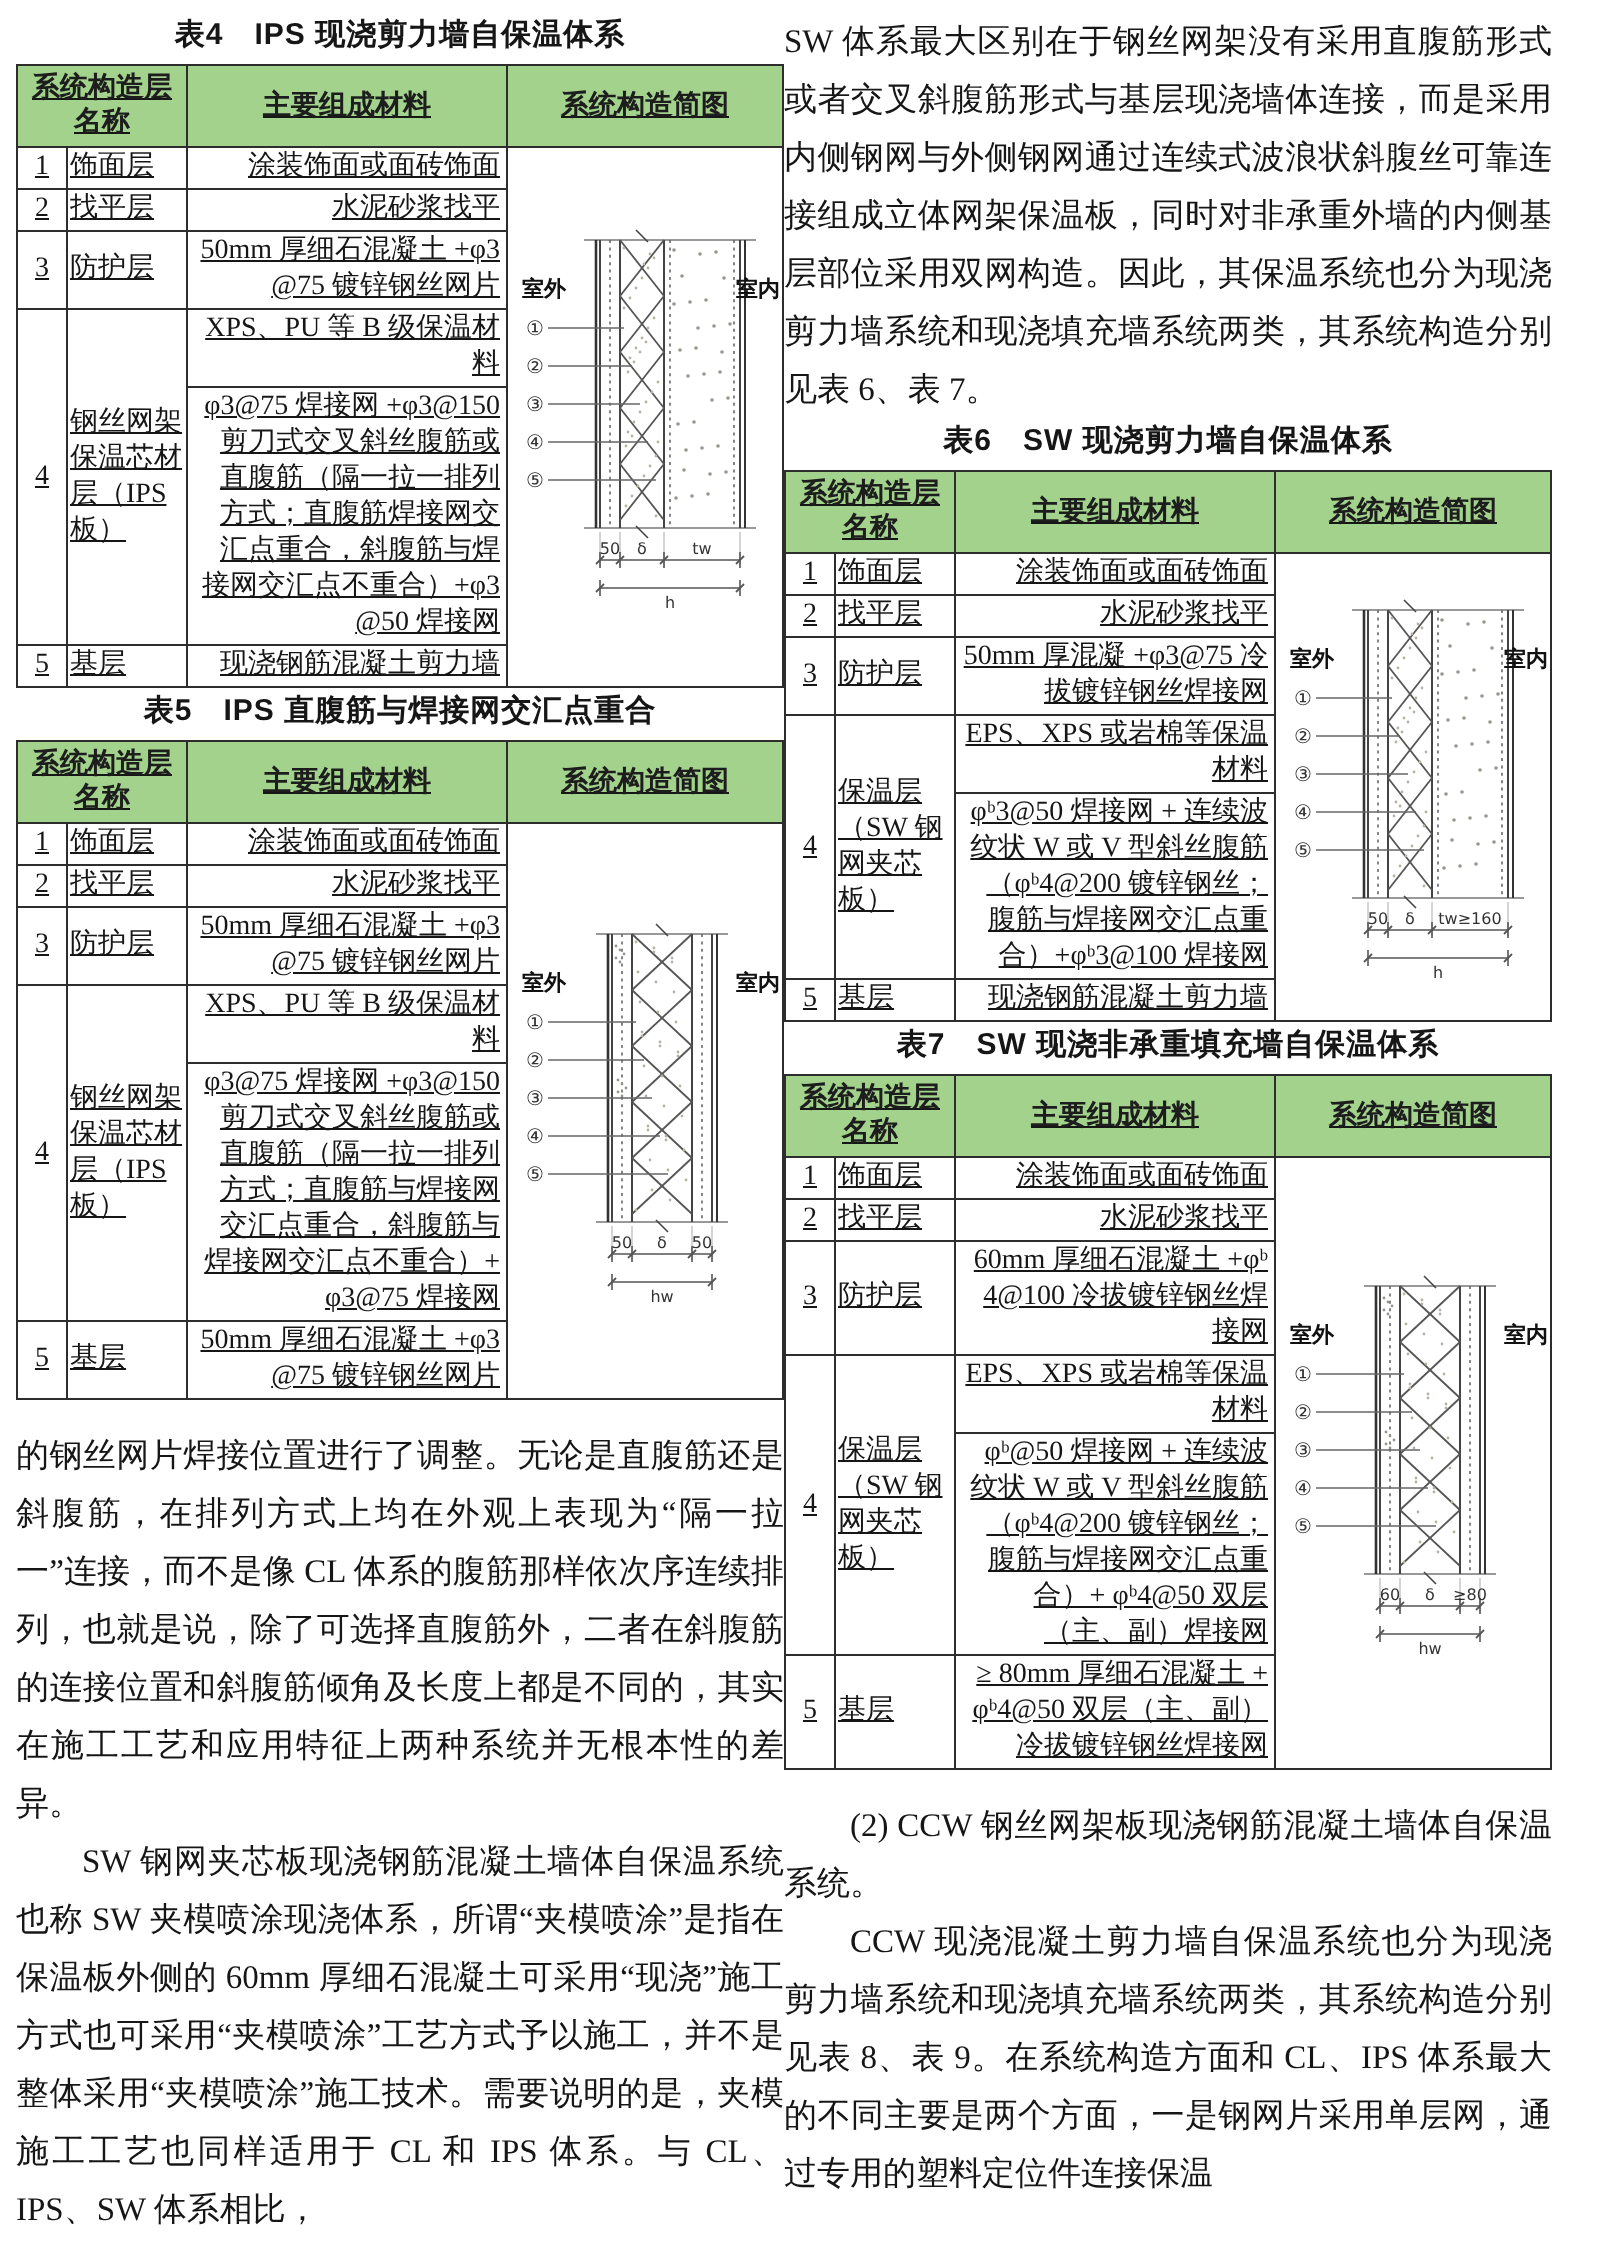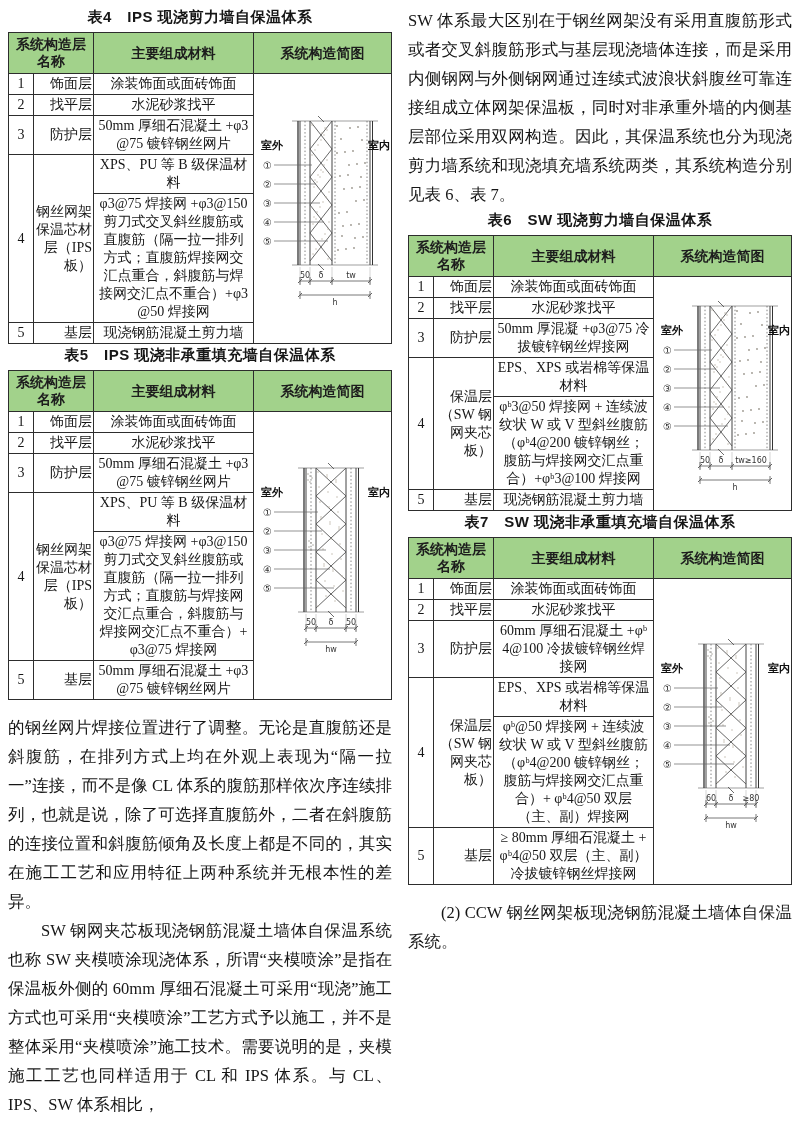--- a/index.html
+++ b/index.html
@@ -1,32 +1,32 @@
 <!DOCTYPE html>
 <html><head>
 <meta charset="utf-8">
 <style>
   html,body{margin:0;padding:0;background:#ffffff;}
   body{width:800px;height:1133px;overflow:hidden;
        font-family:"Liberation Serif","DejaVu Serif",serif;color:#161616;}
   .page{box-sizing:border-box;width:800px;height:1133px;padding:6px 8px 0 8px;
-        display:grid;grid-template-columns:384px 384px;column-gap:16px;overflow:hidden;}
+        display:grid;grid-template-columns:384px 384px;overflow:hidden;}
   .col{min-width:0;}
   .table-block{}
   .col .table-block:first-child{margin-top:0;}
   .tbl-title{font-family:"Liberation Sans","DejaVu Sans",sans-serif;font-weight:bold;
              font-size:15px;text-align:center;margin:2px 0 5px 0;letter-spacing:.5px;}
-  table.ctable{border-collapse:collapse;width:100%;table-layout:fixed;}
+  table.ctable{border-collapse:collapse;width:100%;table-layout:fixed;text-decoration:underline;}
   .ctable th,.ctable td{border:1px solid #2d2d2d;padding:1px 3px;
              font-size:14px;line-height:18px;vertical-align:middle;word-break:break-all;}
   .ctable th{background:#a2d28b;font-weight:bold;font-size:14px;line-height:17px;
              padding:3px 1px;text-align:center;color:#1d1d1d;}
   td.c-no{text-align:center;}
-  td.c-name{text-align:right;padding:1px 1px;}
-  td.c-mat{text-align:center;}
+  td.c-name{text-align:left;padding:1px 1px;}
+  td.c-mat{text-align:right;}
   td.c-diag{text-align:right;vertical-align:middle;padding:2px 0;}
   .text-block{margin-top:13px;}
   .text-block p{margin:0;font-size:16.5px;line-height:29px;text-align:justify;}
   .text-block p.indent{text-indent:2em;}
   
   .dlab{font:bold 11px "Liberation Sans","DejaVu Sans",sans-serif;fill:#111;}
   .dnum{font:10px "DejaVu Sans",sans-serif;fill:#333;}
   .ddim{font:8px "DejaVu Sans",sans-serif;fill:#333;}
 </style>
 </head>
@@ -197,21 +197,21 @@
             </tr>
             <tr>
               <td class="c-no">5</td>
               <td class="c-name">基层</td>
               <td class="c-mat">现浇钢筋混凝土剪力墙</td>
             </tr>
           </tbody>
         </table>
       </section>
     <section class="table-block">
-        <div class="tbl-title">表5　IPS 现浇非承重填充墙自保温体系</div>
+        <div class="tbl-title">表5　IPS 直腹筋与焊接网交汇点重合</div>
         <table class="ctable">
           <colgroup>
             <col style="width:25px">
             <col style="width:60px">
             <col style="width:160px">
             <col>
           </colgroup>
           <tbody>
             <tr>
               <th colspan="2">系统构造层名称</th>
@@ -672,15 +672,16 @@
             <tr>
               <td class="c-no">5</td>
               <td class="c-name">基层</td>
               <td class="c-mat">≥ 80mm 厚细石混凝土 + φᵇ4@50 双层（主、副）冷拔镀锌钢丝焊接网</td>
             </tr>
           </tbody>
         </table>
       </section>
     <div class="text-block">
         <p class="indent">(2) CCW 钢丝网架板现浇钢筋混凝土墙体自保温系统。</p>
+        <p class="indent">CCW 现浇混凝土剪力墙自保温系统也分为现浇剪力墙系统和现浇填充墙系统两类，其系统构造分别见表 8、表 9。在系统构造方面和 CL、IPS 体系最大的不同主要是两个方面，一是钢网片采用单层网，通过专用的塑料定位件连接保温</p>
       </div>
   </div>
 </div>
 
 </body></html>

